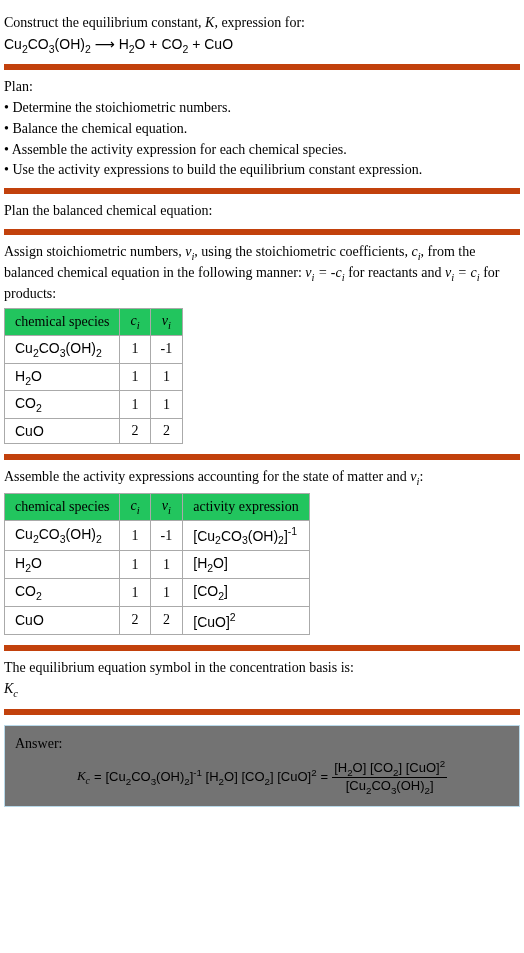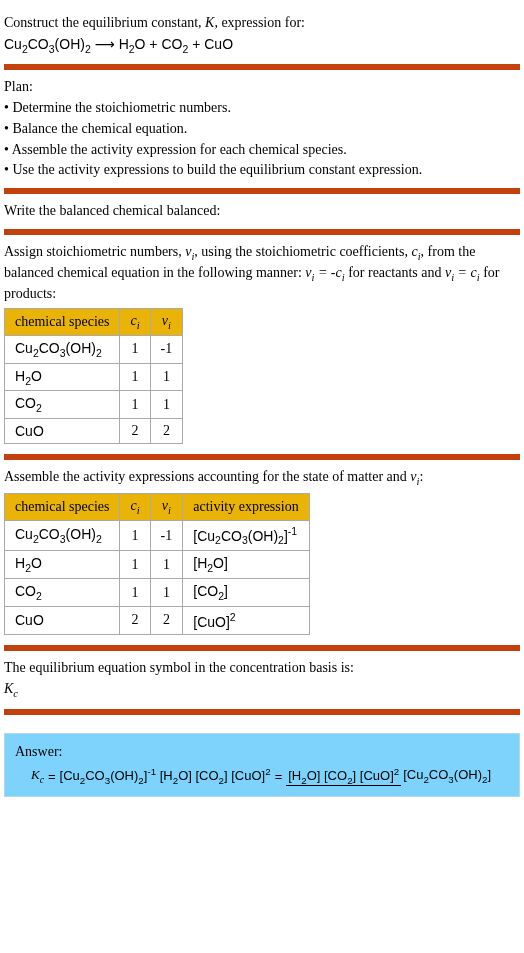--- a/index.html
+++ b/index.html
@@ -25,40 +25,40 @@
     table {
       border-collapse: collapse;
       margin: 4px 0;
     }
     th, td {
       border: 1px solid #aaa;
       padding: 4px 10px;
       text-align: left;
       font-weight: normal;
     }
-    th { background: #eab308; }
+    th { background: #22c55e; }
     td.center, th.center { text-align: center; }
     .answer-box {
-      background: #7dd3fc;
+      background: #737373;
       border: 1px solid #b8d8e8;
       padding: 10px;
-      margin-top: 12px;
+      margin-top: 4px;
     }
     .answer-label { margin-bottom: 6px; }
     .kc-expr {
       display: flex;
       align-items: center;
       justify-content: center;
       gap: 4px;
       flex-wrap: nowrap;
       font-size: 13px;
     }
     .frac {
       display: inline-flex;
-      flex-direction: row;
+      flex-direction: column;
       align-items: center;
       vertical-align: middle;
     }
     .frac .num { border-bottom: 1px solid #000; padding: 0 2px; }
     .frac .den { padding: 0 2px; }
   </style>
 </head>
 <body>
 
 <div class="section">
@@ -74,21 +74,21 @@
 
 <div class="section">
   <div class="line">Plan:</div>
   <div class="line">• Determine the stoichiometric numbers.</div>
   <div class="line">• Balance the chemical equation.</div>
   <div class="line">• Assemble the activity expression for each chemical species.</div>
   <div class="line">• Use the activity expressions to build the equilibrium constant expression.</div>
 </div>
 
 <div class="section">
-  <div class="line">Write the balanced chemical balanced:</div>
+  <div class="line">Plan the balanced chemical equation:</div>
 </div>
 
 <div class="section">
   <div class="line">
     <span>Assign stoichiometric numbers, </span><span class="italic">ν<sub>i</sub></span><span>, using the stoichiometric coefficients, </span><span class="italic">c<sub>i</sub></span><span>, from the balanced chemical equation in the following manner: </span><span class="italic">ν<sub>i</sub> = -c<sub>i</sub></span><span> for reactants and </span><span class="italic">ν<sub>i</sub> = c<sub>i</sub></span><span> for products:</span>
   </div>
   <table>
     <tbody>
         <tr>
       <th>chemical species</th>

